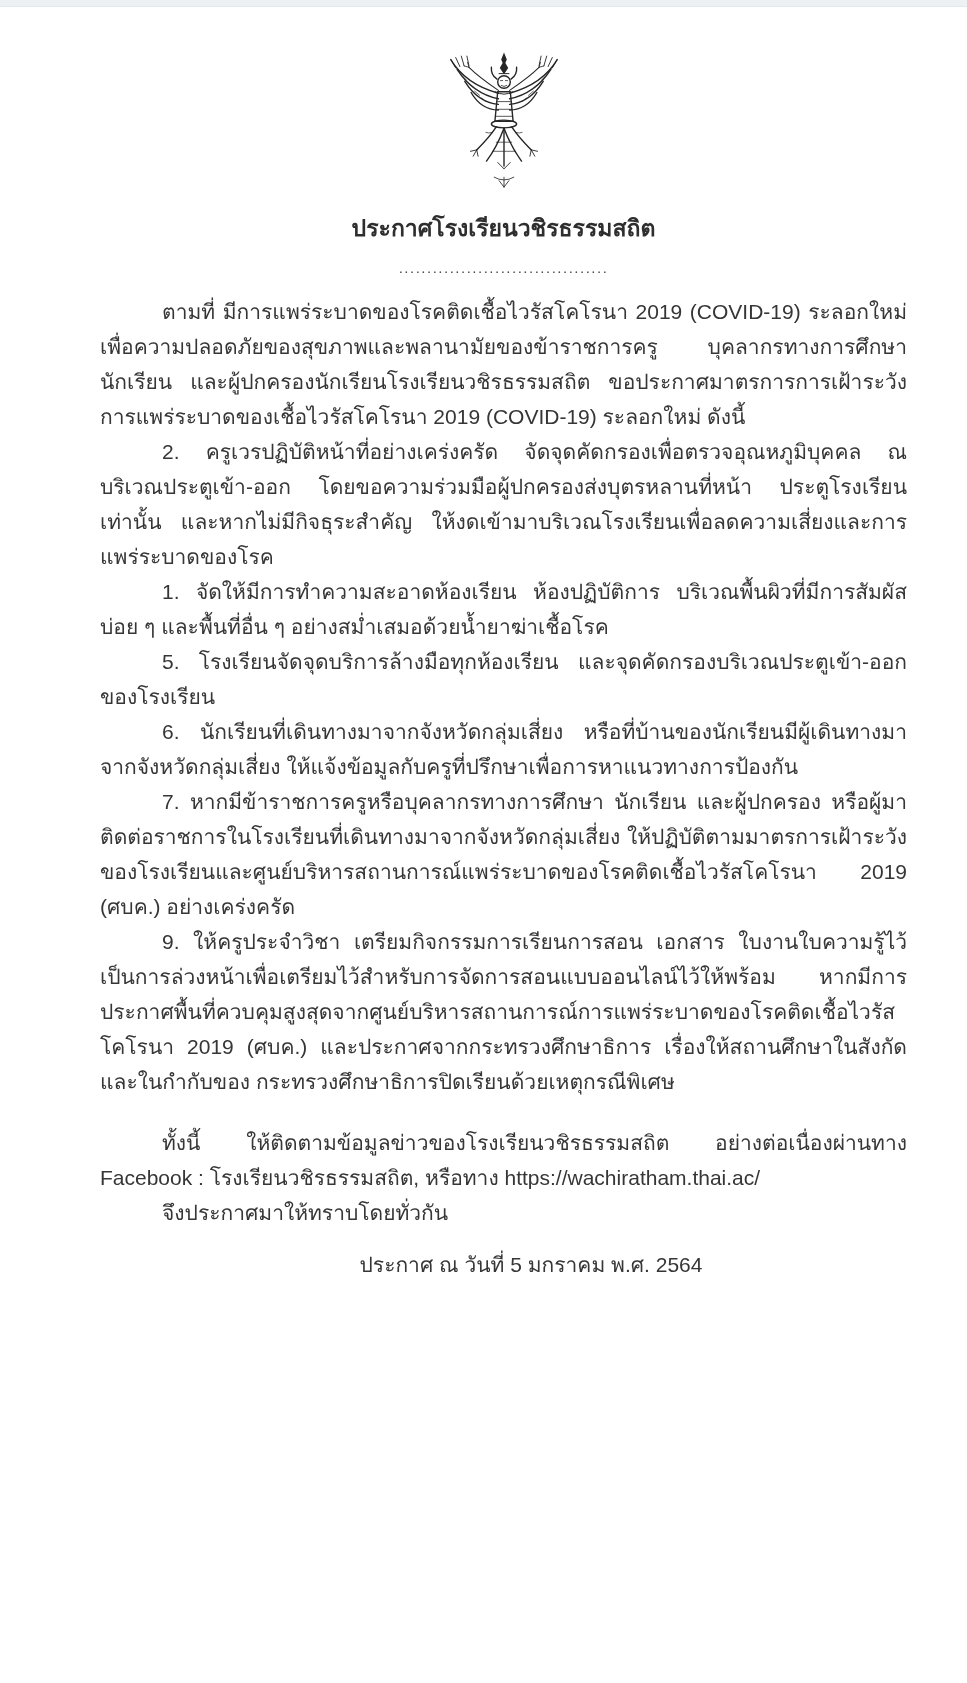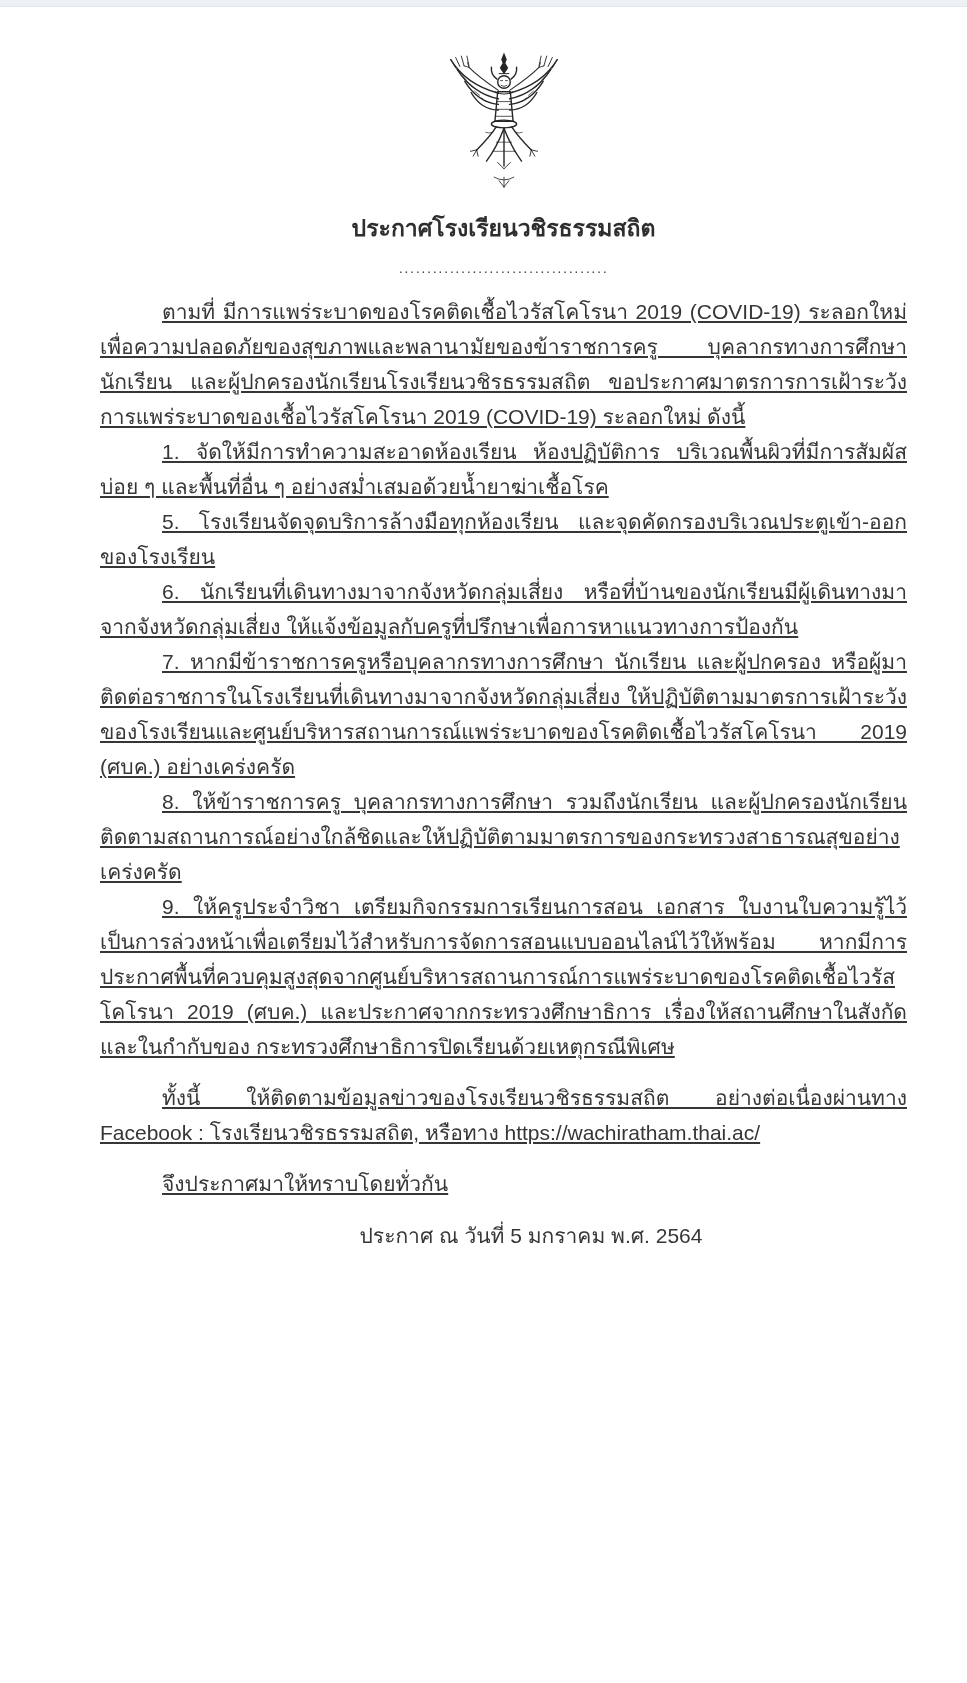--- a/index.html
+++ b/index.html
@@ -39,24 +39,23 @@
     color: #4a4a4a;
     margin-top: 14px;
     margin-bottom: 18px;
   }
   .doc-body p {
     font-size: 21px;
     line-height: 35px;
     text-align: justify;
     text-indent: 62px;
     color: #363636;
-    text-decoration: underline;
   }
-  .doc-body p.followup { margin-top: 16px; }
-  .doc-body p.announce { margin-top: 16px; text-align: left; }
+  .doc-body p.followup { margin-top: 26px; }
+  .doc-body p.announce { text-align: left; }
   .date-line {
     font-size: 21px;
     text-align: center;
     padding-left: 55px;
     margin-top: 18px;
     color: #363636;
   }
 </style>
 </head>
 <body>
@@ -114,25 +113,25 @@
         <path d="M86 182 q14 8 28 0" stroke-width="1.2"></path>
       </g>
     </svg>
   </div>
 
   <div class="doc-title">ประกาศโรงเรียนวชิรธรรมสถิต</div>
   <div class="dotted-divider">.....................................</div>
 
   <div class="doc-body">
     <p>ตามที่ มีการแพร่ระบาดของโรคติดเชื้อไวรัสโคโรนา 2019 (COVID-19)    ระลอกใหม่ เพื่อความปลอดภัยของสุขภาพและพลานามัยของข้าราชการครู บุคลากรทางการศึกษา นักเรียน และผู้ปกครองนักเรียนโรงเรียนวชิรธรรมสถิต ขอประกาศมาตรการการเฝ้าระวังการแพร่ระบาดของเชื้อไวรัสโคโรนา 2019 (COVID-19) ระลอกใหม่ ดังนี้</p>
+    <p>2. ครูเวรปฏิบัติหน้าที่อย่างเคร่งครัด จัดจุดคัดกรองเพื่อตรวจอุณหภูมิบุคคล ณ บริเวณประตูเข้า-ออก โดยขอความร่วมมือผู้ปกครองส่งบุตรหลานที่หน้า ประตูโรงเรียนเท่านั้น และหากไม่มีกิจธุระสำคัญ ให้งดเข้ามาบริเวณโรงเรียนเพื่อลดความเสี่ยงและการแพร่ระบาดของโรค</p>
     <p>1. จัดให้มีการทำความสะอาดห้องเรียน ห้องปฏิบัติการ บริเวณพื้นผิวที่มีการสัมผัสบ่อย ๆ และพื้นที่อื่น ๆ อย่างสม่ำเสมอด้วยน้ำยาฆ่าเชื้อโรค</p>
     <p>5. โรงเรียนจัดจุดบริการล้างมือทุกห้องเรียน และจุดคัดกรองบริเวณประตูเข้า-ออก ของโรงเรียน</p>
     <p>6. นักเรียนที่เดินทางมาจากจังหวัดกลุ่มเสี่ยง หรือที่บ้านของนักเรียนมีผู้เดินทางมาจากจังหวัดกลุ่มเสี่ยง ให้แจ้งข้อมูลกับครูที่ปรึกษาเพื่อการหาแนวทางการป้องกัน</p>
     <p>7. หากมีข้าราชการครูหรือบุคลากรทางการศึกษา นักเรียน และผู้ปกครอง หรือผู้มาติดต่อราชการในโรงเรียนที่เดินทางมาจากจังหวัดกลุ่มเสี่ยง ให้ปฏิบัติตามมาตรการเฝ้าระวังของโรงเรียนและศูนย์บริหารสถานการณ์แพร่ระบาดของโรคติดเชื้อไวรัสโคโรนา 2019 (ศบค.) อย่างเคร่งครัด</p>
-    <p>8. ให้ข้าราชการครู บุคลากรทางการศึกษา รวมถึงนักเรียน และผู้ปกครองนักเรียน ติดตามสถานการณ์อย่างใกล้ชิดและให้ปฏิบัติตามมาตรการของกระทรวงสาธารณสุขอย่างเคร่งครัด</p>
     <p>9. ให้ครูประจำวิชา เตรียมกิจกรรมการเรียนการสอน เอกสาร ใบงานใบความรู้ไว้เป็นการล่วงหน้าเพื่อเตรียมไว้สำหรับการจัดการสอนแบบออนไลน์ไว้ให้พร้อม หากมีการประกาศพื้นที่ควบคุมสูงสุดจากศูนย์บริหารสถานการณ์การแพร่ระบาดของโรคติดเชื้อไวรัสโคโรนา 2019 (ศบค.) และประกาศจากกระทรวงศึกษาธิการ เรื่องให้สถานศึกษาในสังกัดและในกำกับของ กระทรวงศึกษาธิการปิดเรียนด้วยเหตุกรณีพิเศษ</p>
     <p class="followup">ทั้งนี้ ให้ติดตามข้อมูลข่าวของโรงเรียนวชิรธรรมสถิต อย่างต่อเนื่องผ่านทาง Facebook : โรงเรียนวชิรธรรมสถิต, หรือทาง https://wachiratham.thai.ac/</p>
     <p class="announce">จึงประกาศมาให้ทราบโดยทั่วกัน</p>
   </div>
 
   <div class="date-line">ประกาศ ณ วันที่  5  มกราคม พ.ศ. 2564</div>
 
 </div>
 
 </body></html>

